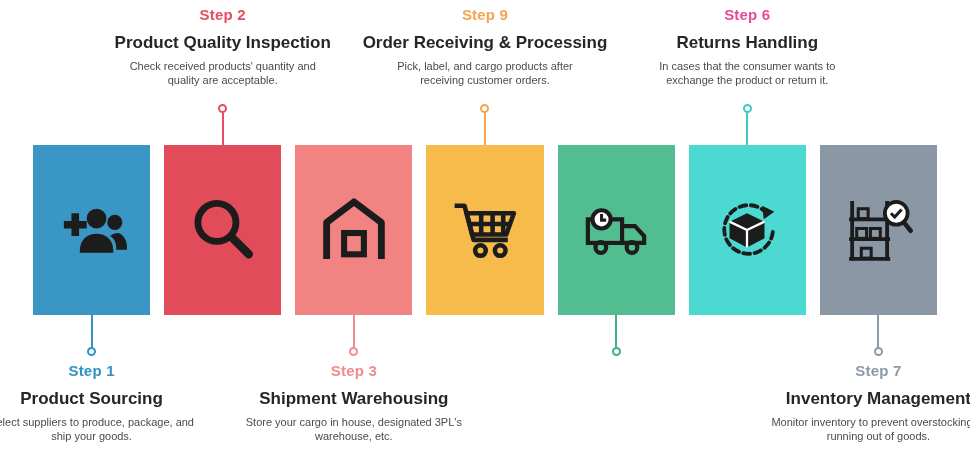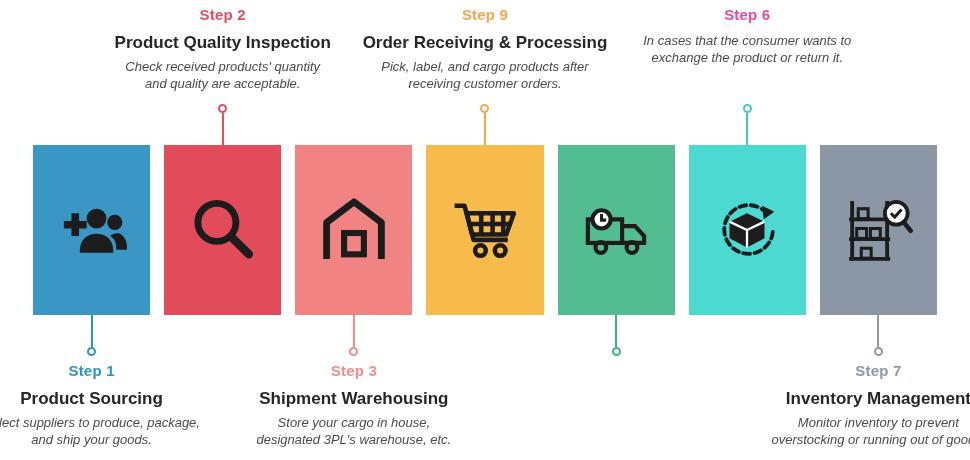--- a/index.html
+++ b/index.html
@@ -14,21 +14,21 @@
     display:flex; align-items:center; justify-content:center;
   }
   .box svg { width:76px; height:76px; display:block; }
 
   .tblock { position:absolute; left:50%; transform:translateX(-50%); width:252px; text-align:center; }
   .tblock.top { top:6px; }
   .tblock.bottom { top:362px; }
 
   .step-label { font-size:15px; font-weight:bold; margin-bottom:10px; letter-spacing:.2px; }
   .step-title { font-size:17px; font-weight:bold; color:#262626; margin-bottom:6px; }
-  .step-desc  { font-size:13px; color:#4b4b4b; line-height:1.3; max-width:218px; margin:0 auto;font-style:italic; }
+  .step-desc  { font-size:11px; color:#4b4b4b; line-height:1.3; max-width:218px; margin:0 auto; }
 
   .connector { position:absolute; left:50%; width:9px; margin-left:-4.5px; }
   .connector.top    { top:104px; height:41px; }
   .connector.bottom { top:315px; height:41px; }
   .c-line { position:absolute; left:50%; width:2px; margin-left:-1px; background:#999; }
   .connector.top .c-line    { top:9px; bottom:0; }
   .connector.bottom .c-line { top:0; bottom:9px; }
   .c-dot {
     position:absolute; left:0; width:9px; height:9px; border-radius:50%;
     border:2px solid #999; background:#fff;
@@ -145,20 +145,21 @@
       </div>
       <div class="connector bottom">
         <span class="c-line" style="background: rgb(60, 177, 133);"></span>
         <span class="c-dot" style="border-color: rgb(60, 177, 133);"></span>
       </div>
     </div>
 
     <div class="col">
       <div class="tblock top">
         <div class="step-label" style="color: #ec4899;">Step 6</div>
+        <div class="step-title">Returns Handling</div>
         <div class="step-desc">In cases that the consumer wants to exchange the product or return it.</div>
       </div>
       <div class="connector top">
         <span class="c-line" style="background: rgb(65, 201, 194);"></span>
         <span class="c-dot" style="border-color: rgb(65, 201, 194);"></span>
       </div>
       <div class="box" style="background: rgb(75, 217, 209);">
         <span class="icon">
           <svg viewBox="0 0 100 100">
             <path d="M76 28 A32 32 0 1 0 84 52" fill="none" stroke="#1c1c1c" stroke-width="5" stroke-linecap="round" stroke-dasharray="9 6"></path>

